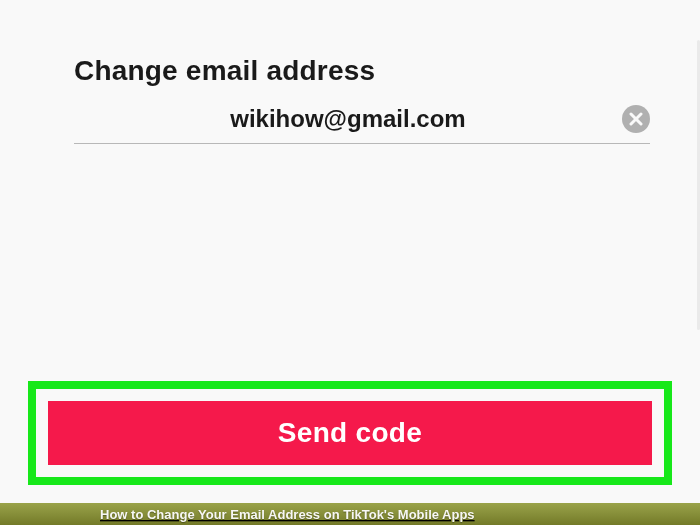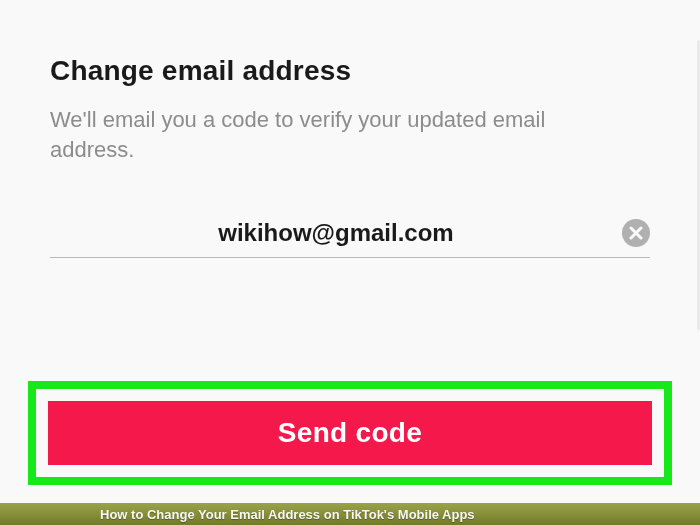--- a/index.html
+++ b/index.html
@@ -10,21 +10,21 @@
     background: #fafafa;
     font-family: -apple-system, BlinkMacSystemFont, "Segoe UI", Helvetica, Arial, sans-serif;
     overflow: hidden;
     position: relative;
   }
   .screen {
     position: absolute;
     inset: 0;
     background: #f9f9f9;
     box-sizing: border-box;
-    padding: 55px 50px 0 50px;
+    padding: 55px 50px 0 74px;
   }
   .title {
     font-size: 28px;
     font-weight: 700;
     color: #1a1a1a;
     margin: 0 0 18px 0;
     letter-spacing: 0.2px;
   }
   .subtitle {
     font-size: 22px;
@@ -107,20 +107,21 @@
     position: absolute;
     left: 0;
     right: 0;
     bottom: 0;
     height: 22px;
     background: linear-gradient(#9aa34a,#737a28);
     display: flex;
     align-items: center;
     padding-left: 100px;
     box-sizing: border-box;
+    text-decoration: underline;
   }
   .caption-text {
     color: rgba(255,255,255,0.95);
     font-size: 13px;
     font-weight: 600;
     text-shadow: 0 1px 1px rgba(0,0,0,0.35);
     white-space: nowrap;
   }
   .wm {
     position: absolute;
@@ -133,21 +134,20 @@
   }
   .wm .w { color: #333; }
 </style>
 </head>
 <body>
 
 <div class="screen">
 
   <h1 class="title">Change email address</h1>
 
-  <p class="subtitle">We'll email you a code to verify your updated email address.</p>
 
   <div class="field-row">
     <input class="email-input" type="text" value="wikihow@gmail.com" style="">
     <div class="clear-btn" aria-label="Clear">
       <svg viewBox="0 0 14 14">
         <line x1="2" y1="2" x2="12" y2="12"></line>
         <line x1="12" y1="2" x2="2" y2="12"></line>
       </svg>
     </div>
   </div>

